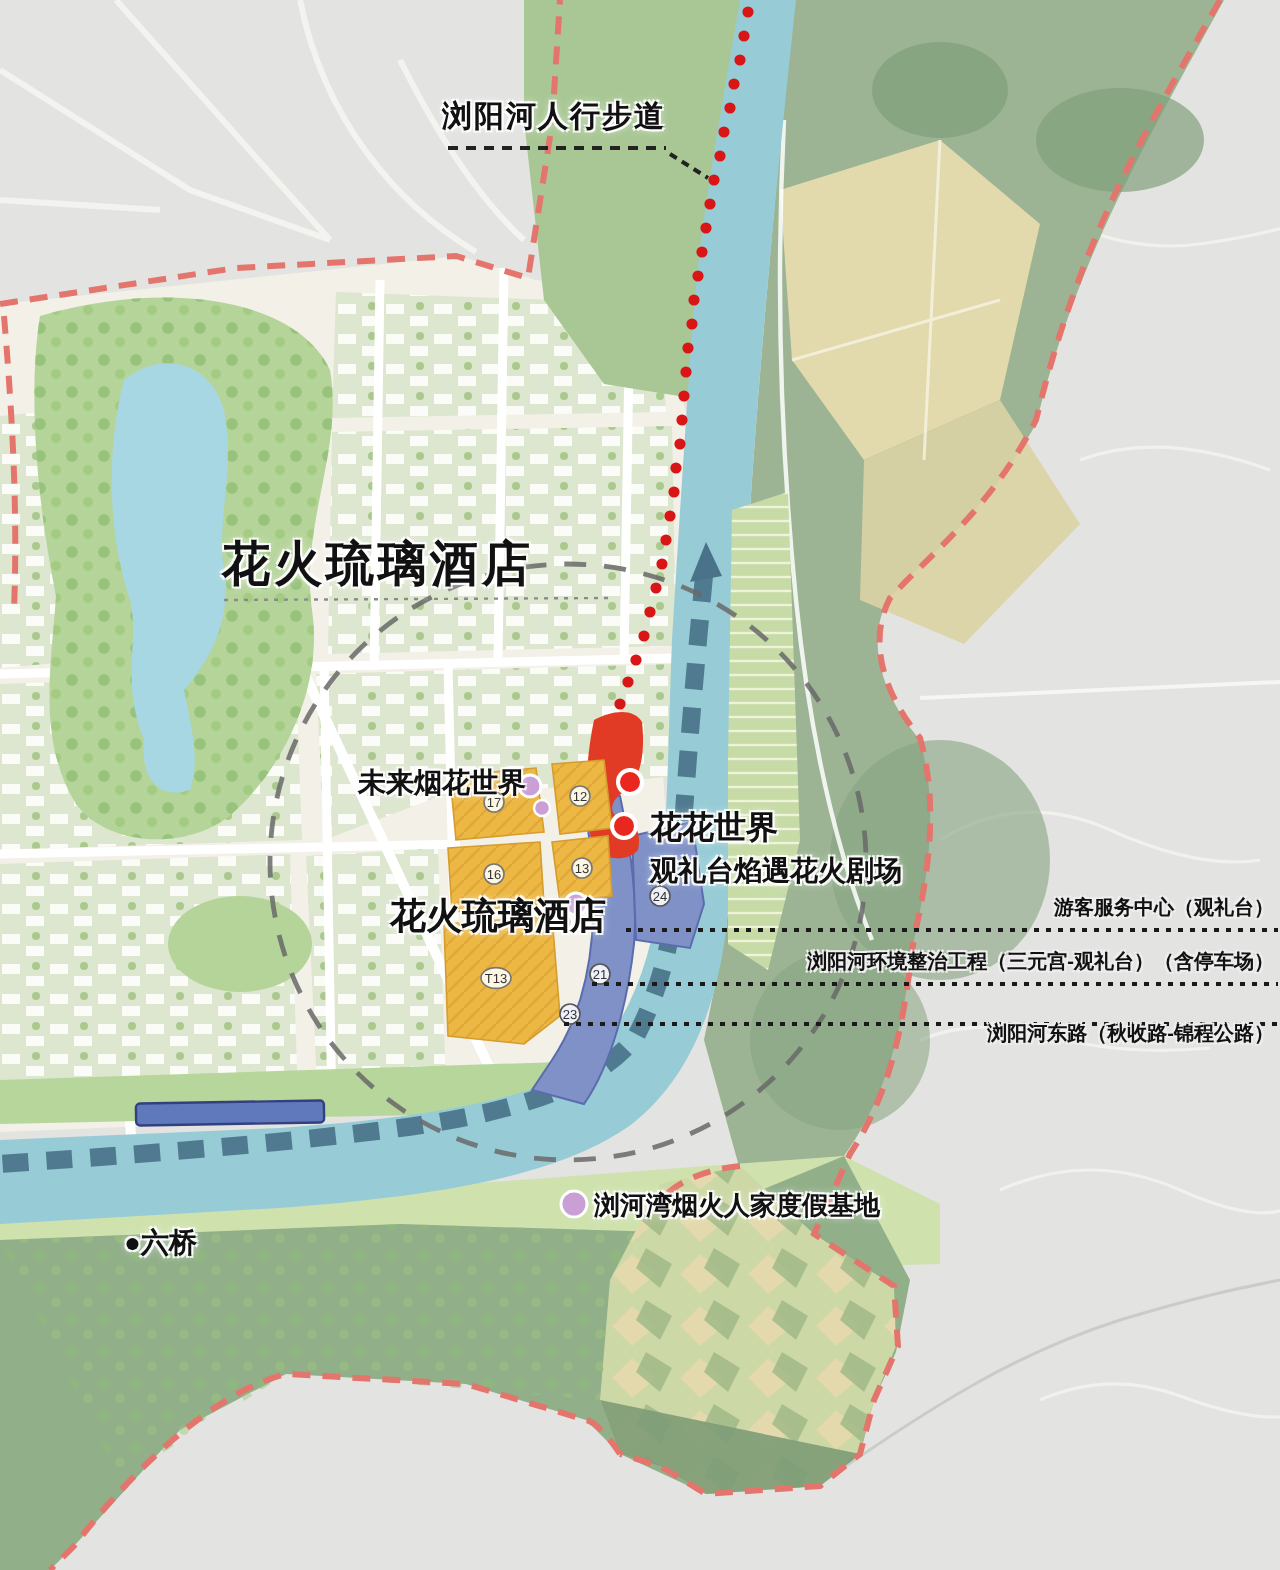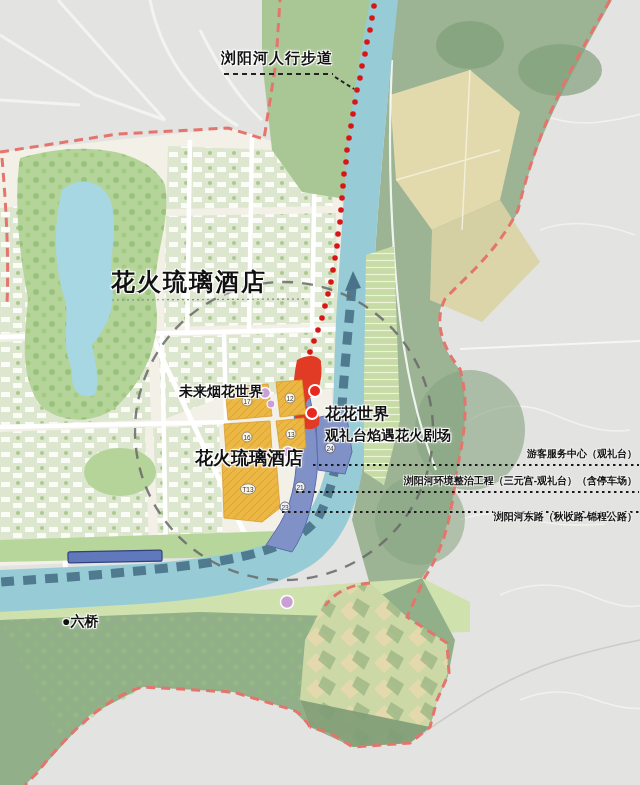--- a/index.html
+++ b/index.html
@@ -231,17 +231,18 @@
   </g>
 </svg>
 
 <div class="maplabel lbl-walkway">浏阳河人行步道</div>
 <div class="maplabel lbl-city">花火琉璃酒店</div>
 <div class="maplabel lbl-future">未来烟花世界</div>
 <div class="maplabel lbl-theater">观礼台焰遇花火剧场</div>
 <div class="maplabel lbl-flower">花花世界</div>
 <div class="maplabel lbl-hotel">花火琉璃酒店</div>
 <div class="maplabel lbl-bridge">●六桥</div>
+<div class="maplabel lbl-resort">浏河湾烟火人家度假基地</div>
 
 <div class="callout co1">游客服务中心（观礼台）</div>
 <div class="callout co2">浏阳河环境整治工程（三元宫-观礼台）（含停车场）</div>
 <div class="callout co3">浏阳河东路（秋收路-锦程公路）</div>
 </div>
 
 </body></html>

